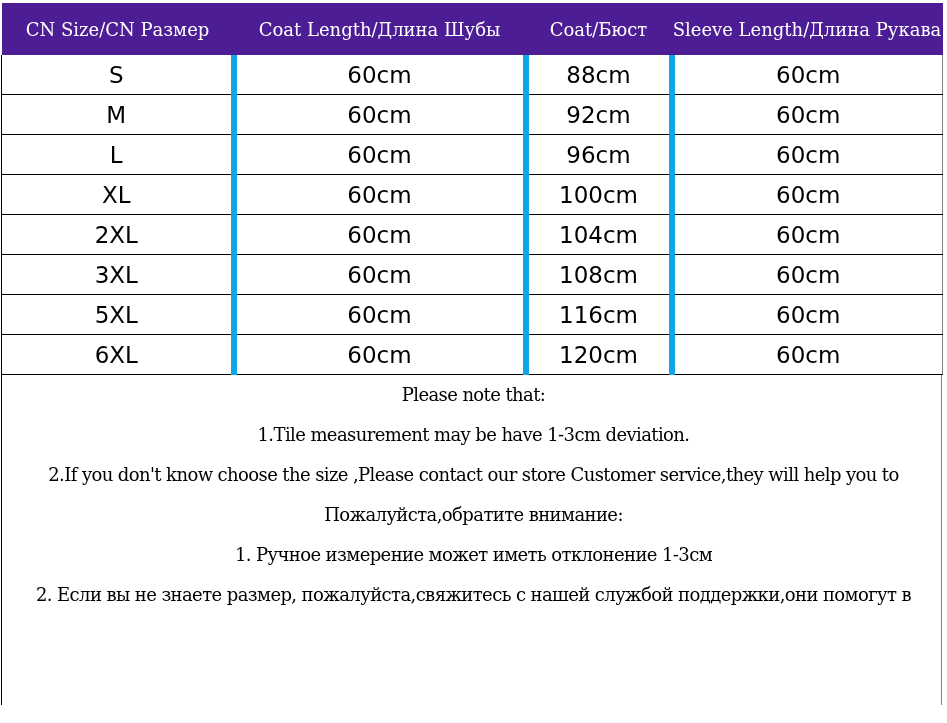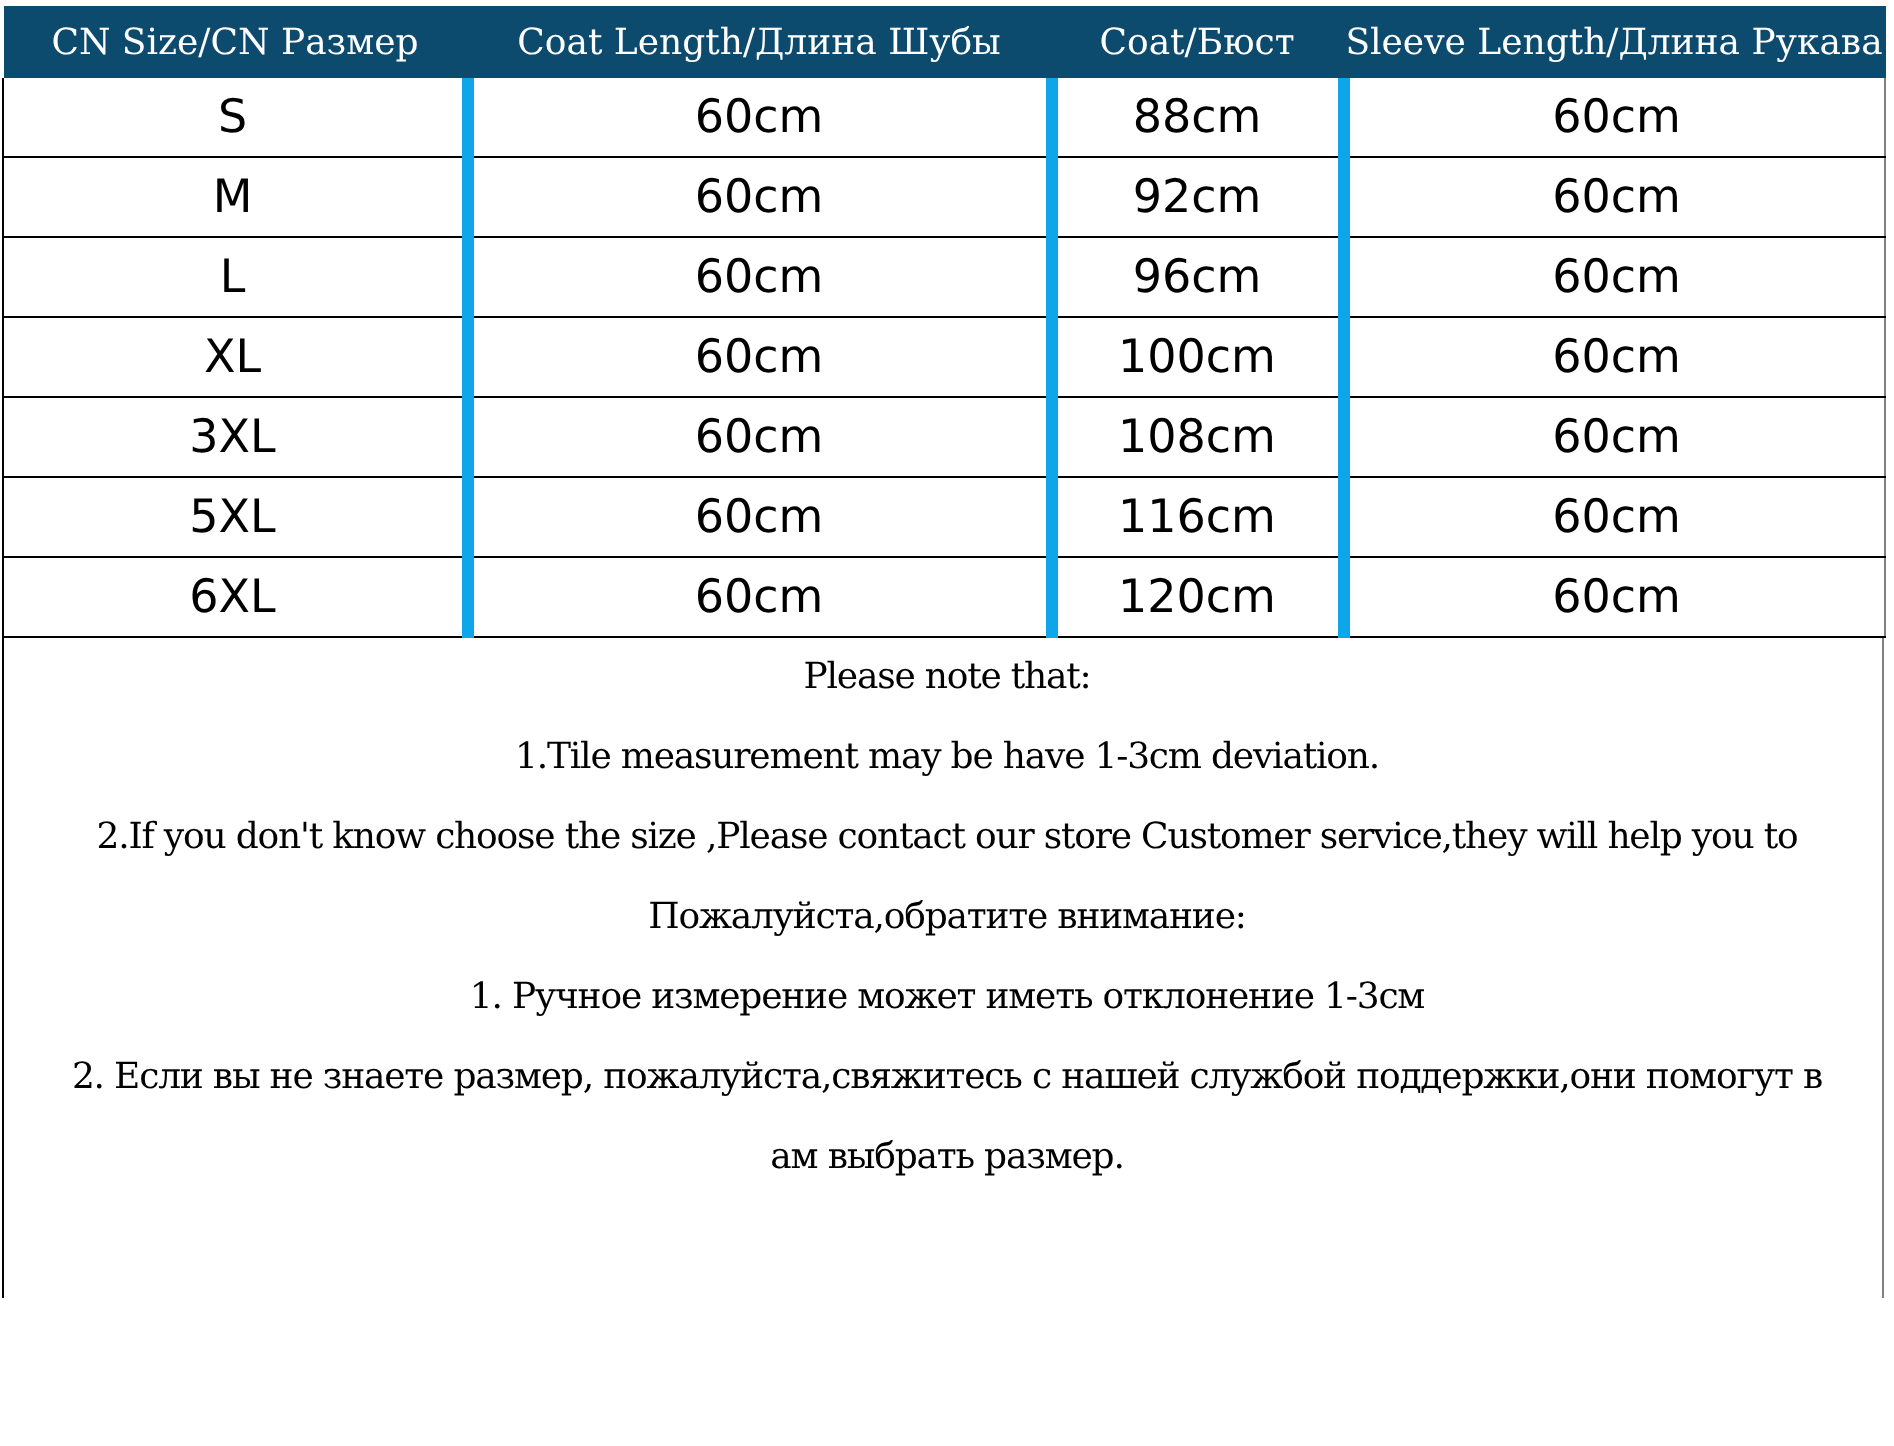--- a/index.html
+++ b/index.html
@@ -4,23 +4,23 @@
 <style>
   html, body { margin: 0; padding: 0; background: #ffffff; }
   body { width: 947px; height: 723px; position: relative; overflow: hidden; }
   .wrap { position: absolute; left: 1px; top: 3px; width: 941px; }
   table.size { border-collapse: collapse; width: 941px; table-layout: fixed; }
   table.size col.c1 { width: 232px; }
   table.size col.c2 { width: 292px; }
   table.size col.c3 { width: 146px; }
   table.size col.c4 { width: 271px; }
   table.size thead th {
-    background: #0c4a6e; color: #ffffff;
+    background: #4c1d95; color: #ffffff;
     font-family: "DejaVu Serif", serif; font-weight: normal;
-    font-size: 18px; height: 36px; padding: 0; text-align: center;
+    font-size: 18px; height: 52px; padding: 0; text-align: center;
     white-space: nowrap; border: none;
   }
   table.size tbody td {
     height: 39px; padding: 0; text-align: center;
     font-family: "DejaVu Sans", sans-serif; font-size: 23px; color: #000000;
     border-bottom: 1px solid #000000;
     border-left: 6px solid #0ea5e9;
   }
   table.size tbody td:first-child { border-left: 1px solid #000000; }
   table.size tbody td:last-child { border-right: 1px solid #808080; }
@@ -72,20 +72,26 @@
         <td>96cm</td>
         <td>60cm</td>
       </tr>
       <tr>
         <td>XL</td>
         <td>60cm</td>
         <td>100cm</td>
         <td>60cm</td>
       </tr>
       <tr>
+        <td>2XL</td>
+        <td>60cm</td>
+        <td>104cm</td>
+        <td>60cm</td>
+      </tr>
+      <tr>
         <td>3XL</td>
         <td>60cm</td>
         <td>108cm</td>
         <td>60cm</td>
       </tr>
       <tr>
         <td>5XL</td>
         <td>60cm</td>
         <td>116cm</td>
         <td>60cm</td>
@@ -99,15 +105,14 @@
     </tbody>
   </table>
 
   <div class="notes">
     <div class="line">Please note that:</div>
     <div class="line">1.Tile measurement may be have 1-3cm deviation.</div>
     <div class="line">2.If you don't know choose the size ,Please contact our store Customer service,they will help you to</div>
     <div class="line">Пожалуйста,обратите внимание:</div>
     <div class="line">1. Ручное измерение может иметь отклонение 1-3см</div>
     <div class="line">2. Если вы не знаете размер, пожалуйста,свяжитесь с нашей службой поддержки,они помогут в</div>
-    <div class="line">ам выбрать размер.</div>
   </div>
 </div>
 
 </body></html>

